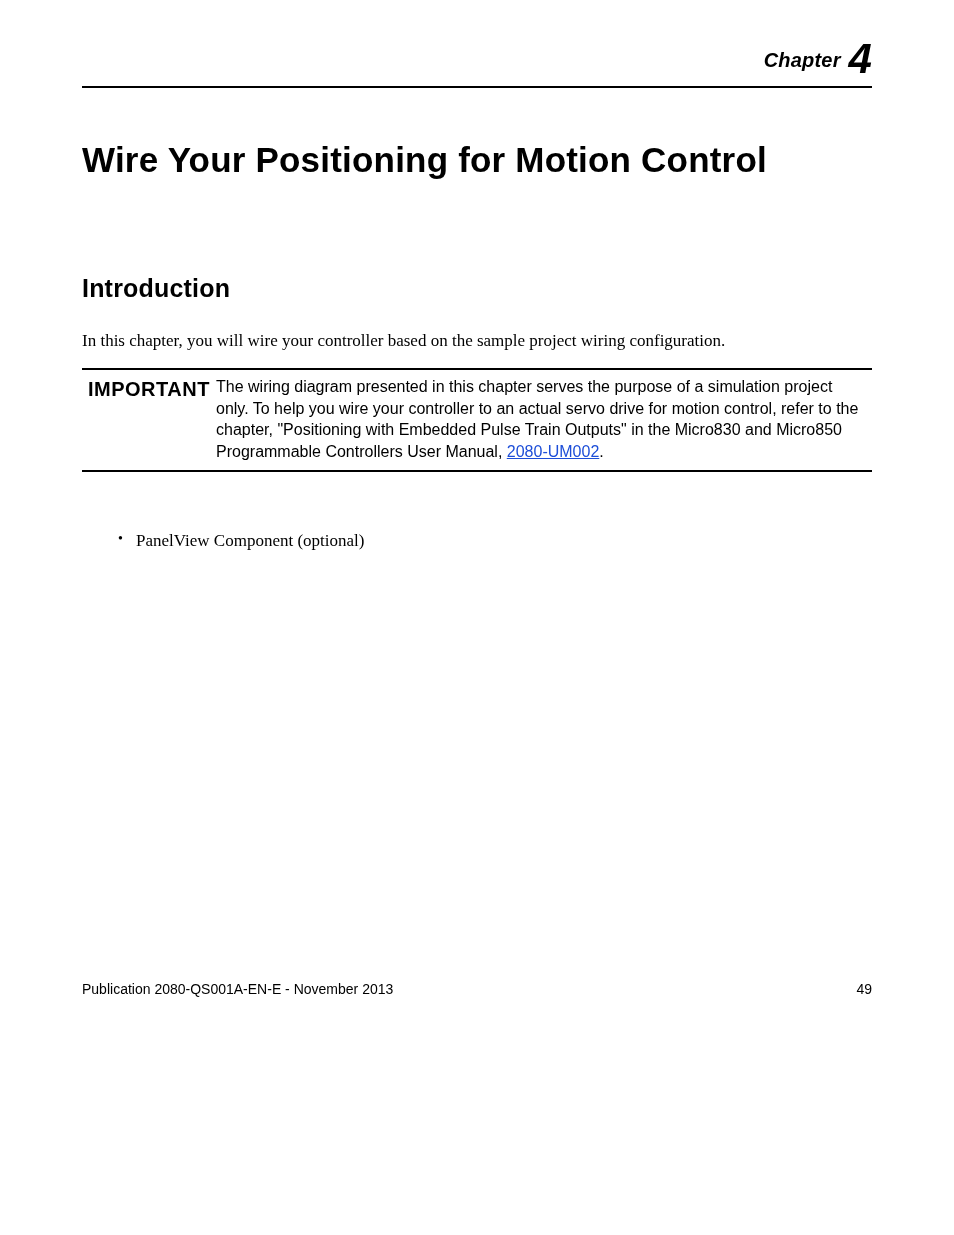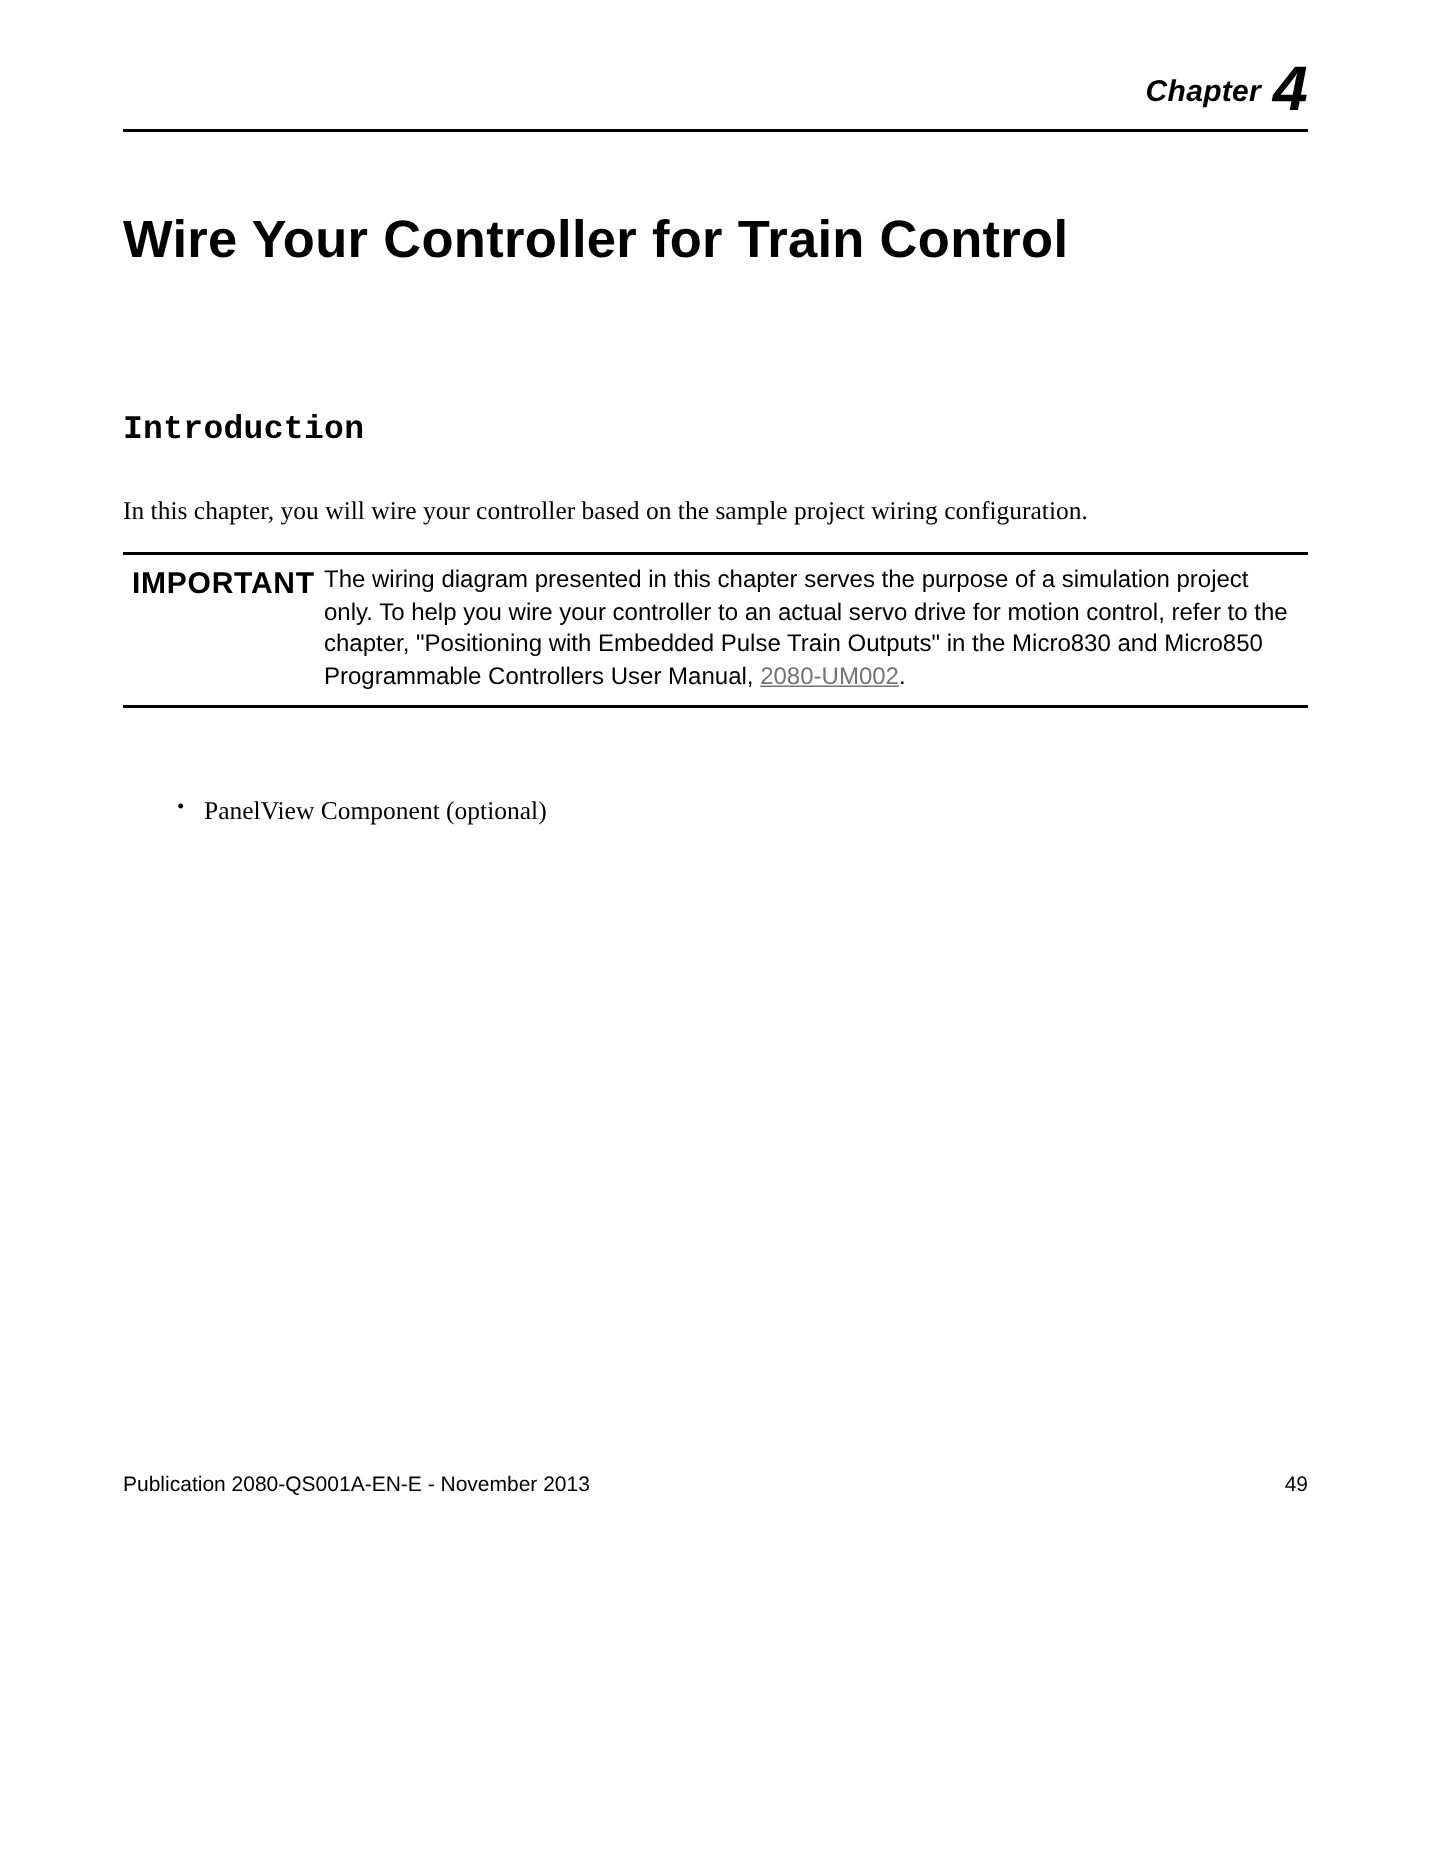--- a/index.html
+++ b/index.html
@@ -48,23 +48,23 @@
     position: absolute;
     top: 140px;
     left: 82px;
     right: 82px;
     font-family: 'Arial Narrow', Arial, Helvetica, sans-serif;
     font-weight: bold;
     font-size: 35px;
     letter-spacing: 0.2px;
   }
   .section-h {
-    font-family: Liberation Mono, monospace;
+    font-family: Liberation Sans, sans-serif;
     font-weight: bold;
-    font-size: 22px;
+    font-size: 25px;
     letter-spacing: 0.2px;
   }
   #intro-h {
     position: absolute;
     top: 274px;
     left: 82px;
   }
   #intro-p {
     position: absolute;
     top: 330px;
@@ -96,21 +96,21 @@
     letter-spacing: 0.5px;
     padding-left: 6px;
   }
   .important-text {
     flex: 1;
     padding-right: 6px;
     font-family: 'Arial Narrow', Arial, Helvetica, sans-serif;
     font-size: 16px;
   }
   .important-text a {
-    color: #737373;
+    color: #1d4ed8;
     text-decoration: underline;
   }
   #need-h {
     position: absolute;
     top: 474px;
     left: 82px;
   }
   .need-list {
     position: absolute;
     top: 528px;
@@ -150,21 +150,21 @@
 
 <div class="page">
 
   <div class="chapter-label">
     <span>Chapter</span>
     <span class="num">4</span>
   </div>
 
   <div class="top-rule"></div>
 
-  <div class="page-title">Wire Your Controller for Train Control</div>
+  <div class="page-title">Wire Your Positioning for Motion Control</div>
 
   <div id="intro-h" class="section-h">Introduction</div>
 
   <div id="intro-p">In this chapter, you will wire your controller based on the sample project wiring configuration.</div>
 
   <div class="important-box">
     <div class="important-label">IMPORTANT</div>
     <div class="important-text">
       <span>The wiring diagram presented in this chapter serves the purpose of a simulation project only. To help you wire your controller to an actual servo drive for motion control, refer to the chapter, "Positioning with Embedded Pulse Train Outputs" in the Micro830 and Micro850 Programmable Controllers User Manual, </span><a href="#">2080-UM002</a><span>.</span>
     </div>

